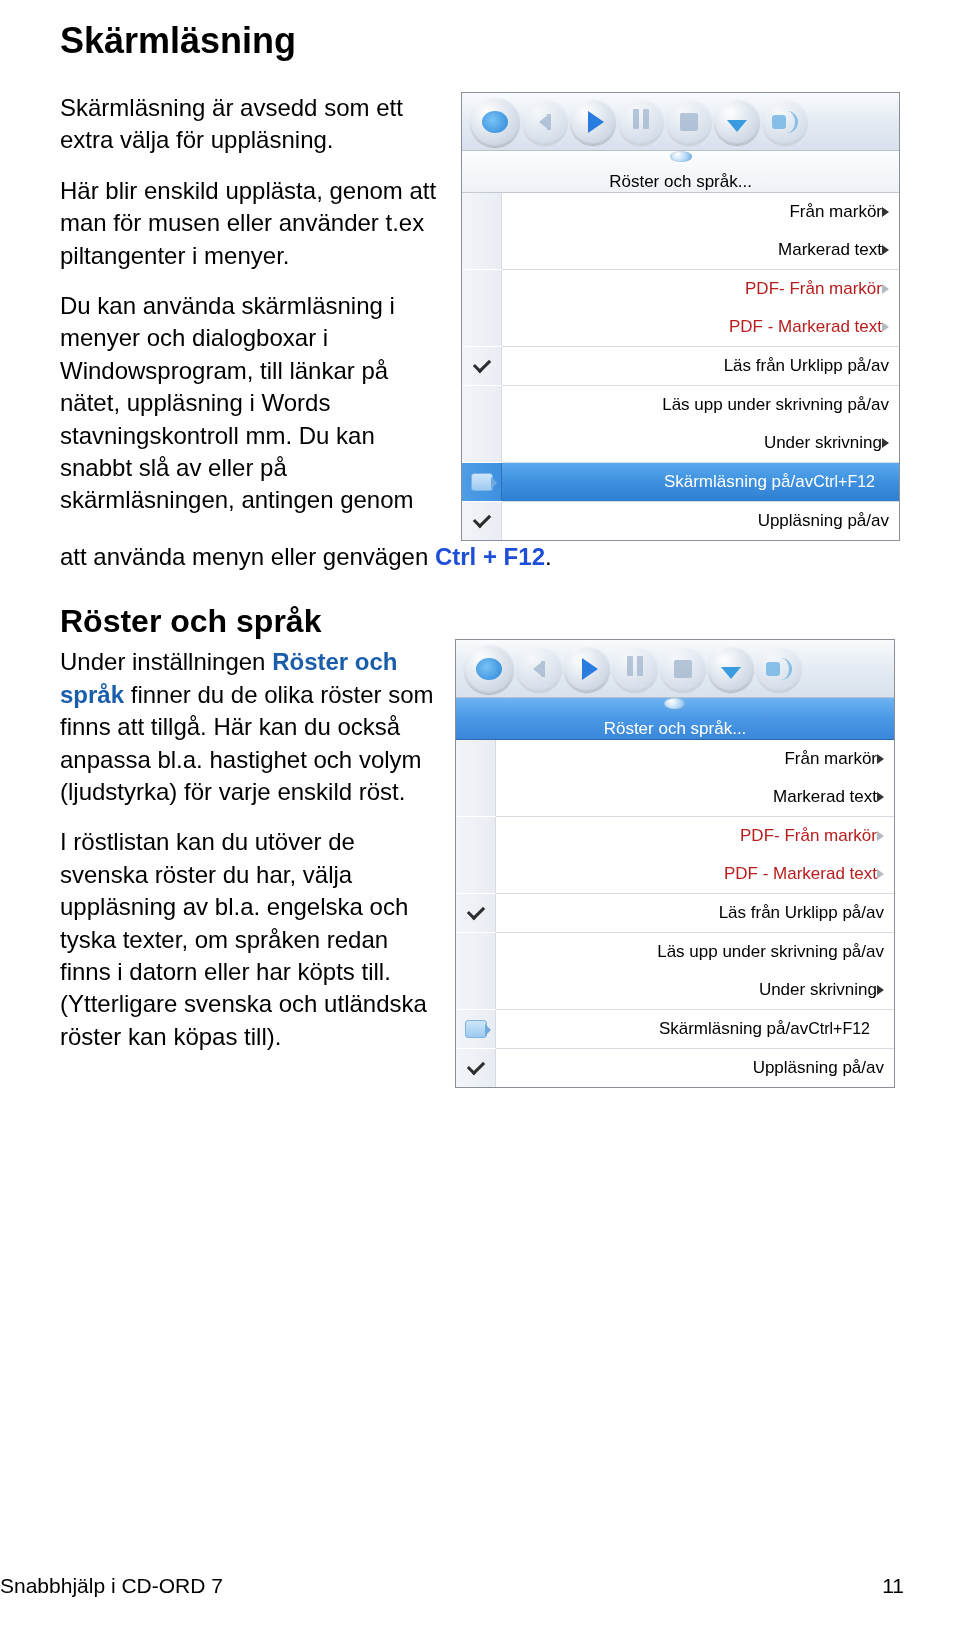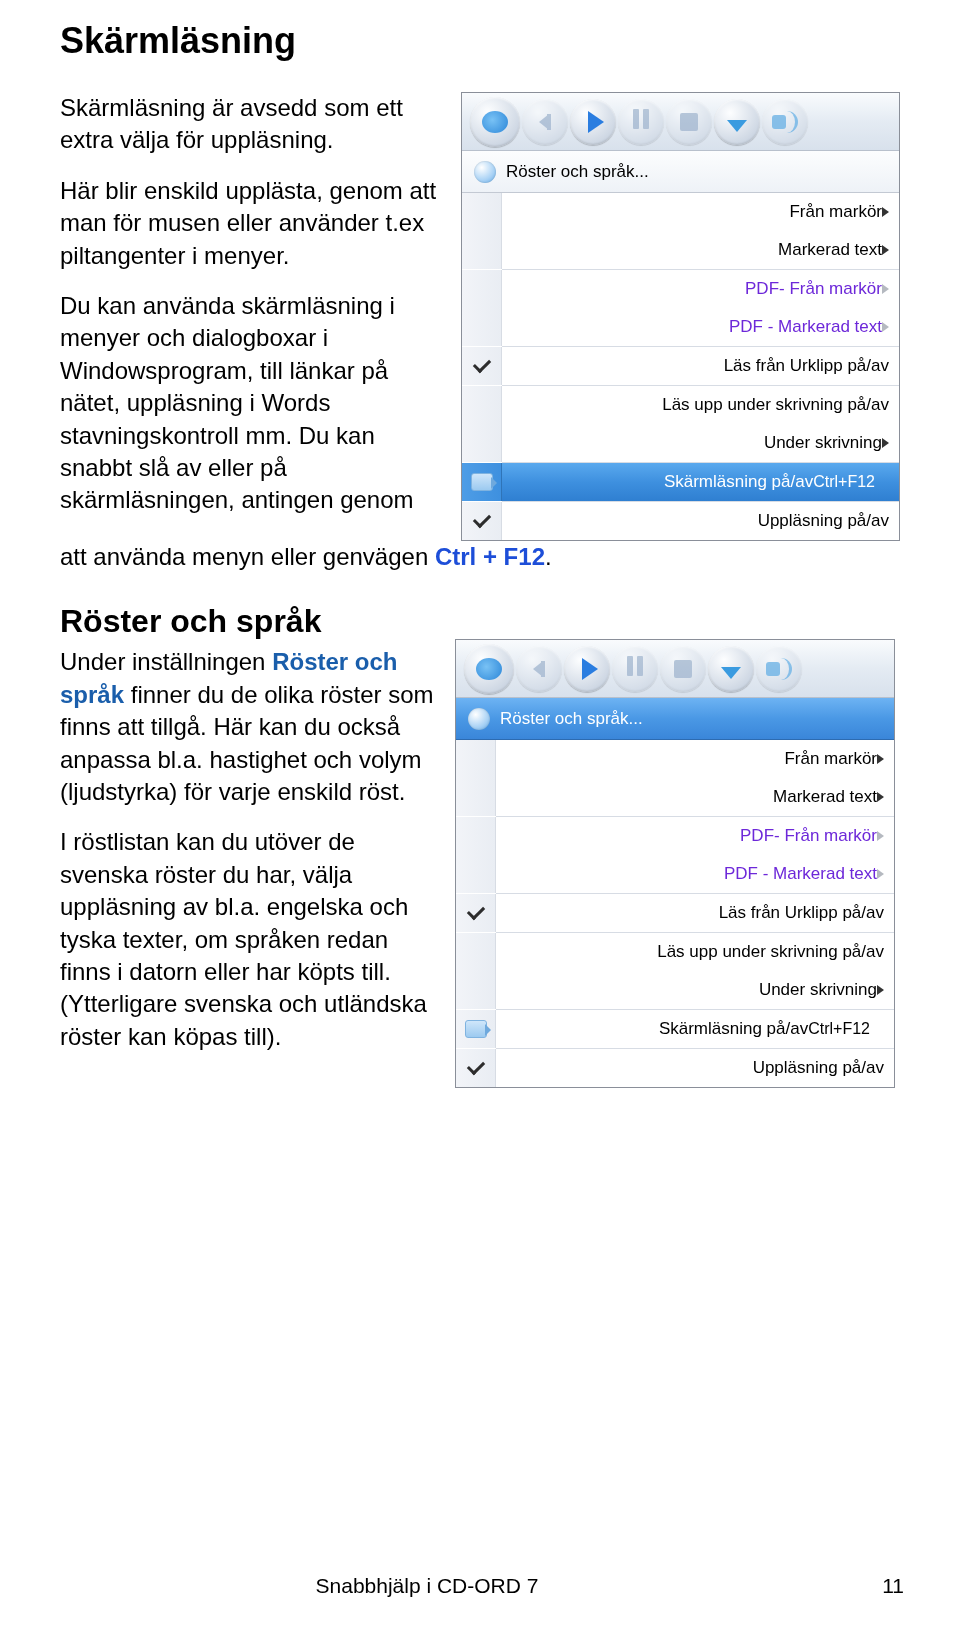--- a/index.html
+++ b/index.html
@@ -138,20 +138,21 @@
   }
 
   .menu-hdr {
     height: 42px;
     display: flex;
     align-items: center;
     background: linear-gradient(#fcfdfe, #eef2f7);
     border-bottom: 1px solid #c3c9d3;
     padding: 0 12px;
     gap: 10px;
+    flex-direction: column;
   }
   .menu-hdr.sel {
     background: linear-gradient(#6db3f3, #4a98e5 50%, #3a86d9);
     color: #fff;
     border-bottom: 1px solid #2d6bb0;
   }
   .hdr-icon {
     width: 22px; height: 22px; border-radius: 50%;
     background: radial-gradient(circle at 35% 30%, #fff, #a9d2f5 60%, #5fa6e3);
     box-shadow: inset 0 0 2px rgba(0,0,0,.2);
@@ -161,21 +162,21 @@
     text-align: right;
   }
   .menu-item {
     display: flex;
     align-items: center;
     height: 38px;
     border-bottom: 0;
     padding-right: 10px;
     position: relative;
   }
-  .menu-item.disabled { color: #6d28d9; }
+  .menu-item.disabled { color: #b91c1c; }
   .menu-item .gutter {
     width: 40px;
     height: 38px;
     background: linear-gradient(to right, #f2f4f8, #e9edf3);
     border-right: 1px solid #d7dce4;
     margin-right: 10px;
     display: flex;
     align-items: center;
     justify-content: center;
     flex-shrink: 0;
@@ -227,21 +228,21 @@
   .footer {
     position: absolute;
     bottom: 28px;
     left: 0; right: 0;
     display: flex;
     justify-content: space-between;
     padding: 0 56px 0 0;
     font-size: 21px;
     color: #000;
   }
-  .footer .ft-left { flex:1; text-align:center; }
+  .footer .ft-left { flex:1; text-align:left; }
   .footer .ft-right { width: 50px; text-align:right; }
 </style>
 </head>
 <body>
 
 <h1 class="page-title">Skärmläsning</h1>
 
 <div class="top-row">
   <div class="left-col">
     <p class="body-text para">Skärmläsning är avsedd som ett extra välja för uppläsning.</p>

